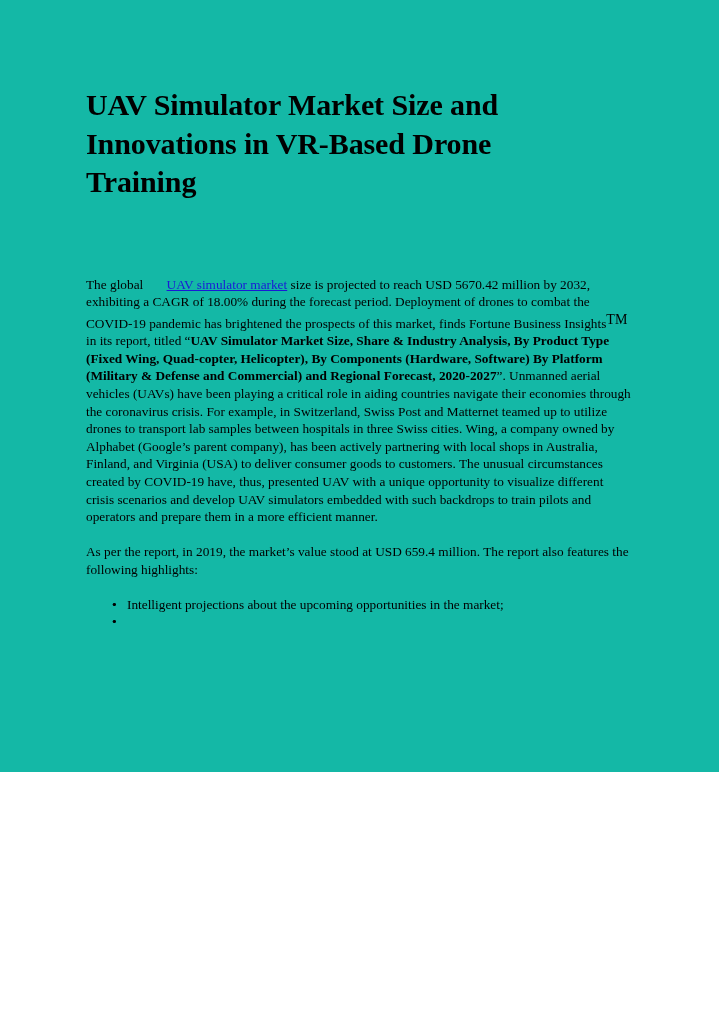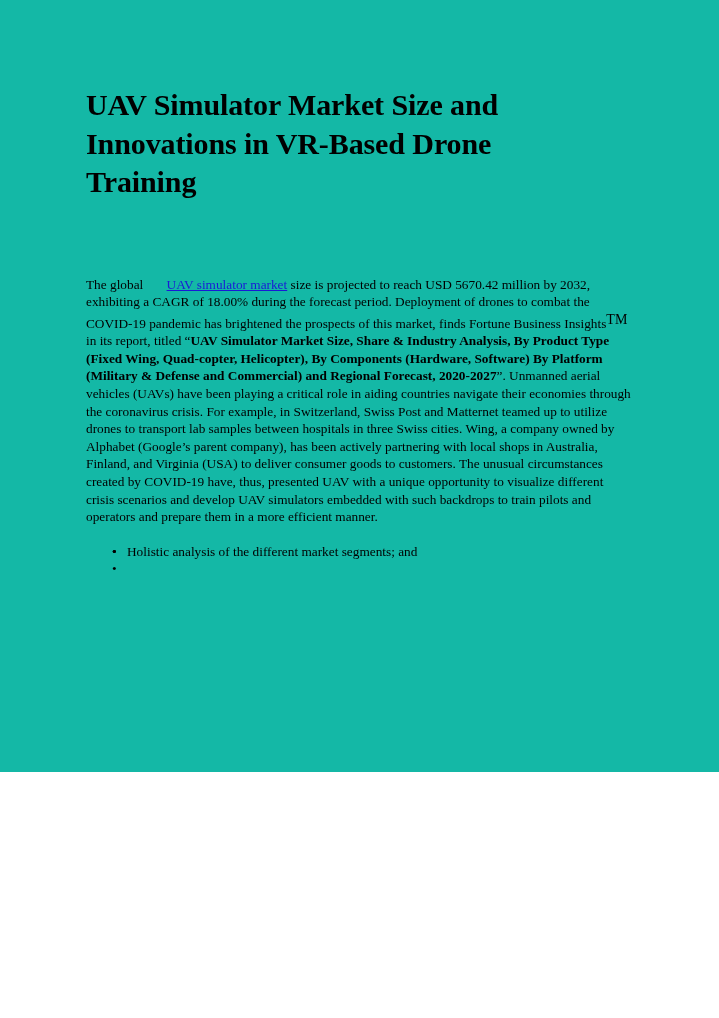--- a/index.html
+++ b/index.html
@@ -114,31 +114,32 @@
 <div class="page">
 
   <div class="content">
 
     <h1 class="doc-title">UAV Simulator Market Size and Innovations in VR-Based Drone Training</h1>
 
     <p class="body-para para-lead">
       <span>The global </span><a class="inline-link">UAV simulator market</a><span> size is projected to reach USD 5670.42 million by 2032, exhibiting a CAGR of 18.00% during the forecast period. Deployment of drones to combat the COVID-19 pandemic has brightened the prospects of this market, finds Fortune Business Insights</span><span class="tm">TM</span><span> in its report, titled “</span><span class="bold-run">UAV Simulator Market Size, Share &amp; Industry Analysis, By Product Type (Fixed Wing, Quad-copter, Helicopter), By Components (Hardware, Software) By Platform (Military &amp; Defense and Commercial) and Regional Forecast, 2020-2027</span><span>”. Unmanned aerial vehicles (UAVs) have been playing a critical role in aiding countries navigate their economies through the coronavirus crisis. For example, in Switzerland, Swiss Post and Matternet teamed up to utilize drones to transport lab samples between hospitals in three Swiss cities. Wing, a company owned by Alphabet (Google’s parent company), has been actively partnering with local shops in Australia, Finland, and Virginia (USA) to deliver consumer goods to customers. The unusual circumstances created by COVID-19 have, thus, presented UAV with a unique opportunity to visualize different crisis scenarios and develop UAV simulators embedded with such backdrops to train pilots and operators and prepare them in a more efficient manner.</span>
     </p>
 
+    <p class="body-para para-second">As per the report, in 2019, the market’s value stood at USD 659.4 million. The report also features the following highlights:</p>
 
     <ul class="highlight-list">
       <li class="highlight-item">
         <span class="bullet-dot">•</span>
       </li>
       <li class="highlight-item">
         <span class="bullet-dot">•</span>
+        <span>Intelligent projections about the upcoming opportunities in the market;</span>
       </li>
       <li class="highlight-item">
         <span class="bullet-dot">•</span>
-        <span>Holistic analysis of the different market segments; and</span>
       </li>
       <li class="highlight-item">
         <span class="bullet-dot">•</span>
       </li>
     </ul>
 
   </div>
 </div>
 
 </body></html>

